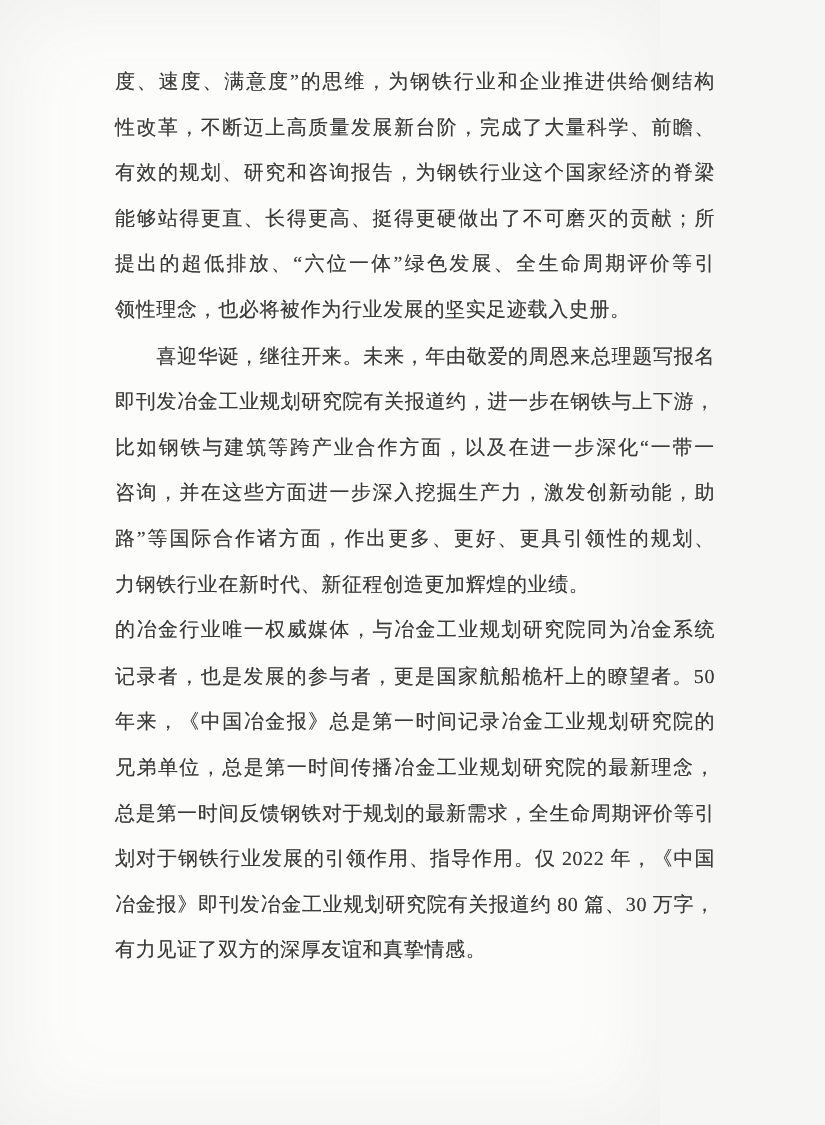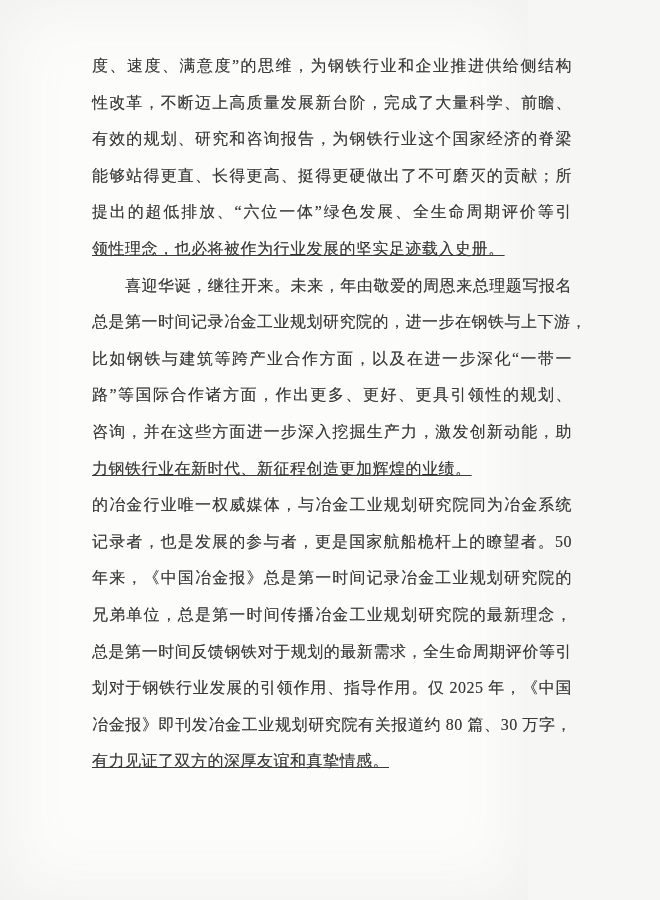--- a/index.html
+++ b/index.html
@@ -37,52 +37,51 @@
     letter-spacing: 0.5px;
     
     text-shadow: 0 0 0.4px rgba(60,60,60,0.55);
   }
   .line.indent {
     padding-left: 33px;
   }
   .line.para-end {
     text-align: left;
     text-align-last: left;
-    text-decoration: underline;
   }
 </style>
 </head>
 <body>
 
 <div class="page">
   <div class="doc-body">
 
     <div>
       <div class="line">度、速度、满意度”的思维，为钢铁行业和企业推进供给侧结构</div>
       <div class="line">性改革，不断迈上高质量发展新台阶，完成了大量科学、前瞻、</div>
       <div class="line">有效的规划、研究和咨询报告，为钢铁行业这个国家经济的脊梁</div>
       <div class="line">能够站得更直、长得更高、挺得更硬做出了不可磨灭的贡献；所</div>
       <div class="line">提出的超低排放、“六位一体”绿色发展、全生命周期评价等引</div>
       <div class="line para-end">领性理念，也必将被作为行业发展的坚实足迹载入史册。</div>
     </div>
 
     <div>
       <div class="line indent">喜迎华诞，继往开来。未来，年由敬爱的周恩来总理题写报名</div>
-      <div class="line">总是第一时间记录冶金工业规划研究院的，进一步在钢铁与上下游，</div>
+      <div class="line">即刊发冶金工业规划研究院有关报道约，进一步在钢铁与上下游，</div>
       <div class="line">比如钢铁与建筑等跨产业合作方面，以及在进一步深化“一带一</div>
+      <div class="line">咨询，并在这些方面进一步深入挖掘生产力，激发创新动能，助</div>
       <div class="line">路”等国际合作诸方面，作出更多、更好、更具引领性的规划、</div>
-      <div class="line">咨询，并在这些方面进一步深入挖掘生产力，激发创新动能，助</div>
       <div class="line para-end">力钢铁行业在新时代、新征程创造更加辉煌的业绩。</div>
     </div>
 
     <div>
       <div class="line">的冶金行业唯一权威媒体，与冶金工业规划研究院同为冶金系统</div>
       <div class="line">记录者，也是发展的参与者，更是国家航船桅杆上的瞭望者。50</div>
       <div class="line">年来，《中国冶金报》总是第一时间记录冶金工业规划研究院的</div>
       <div class="line">兄弟单位，总是第一时间传播冶金工业规划研究院的最新理念，</div>
       <div class="line">总是第一时间反馈钢铁对于规划的最新需求，全生命周期评价等引</div>
-      <div class="line">划对于钢铁行业发展的引领作用、指导作用。仅 2025 年，《中国</div>
+      <div class="line">划对于钢铁行业发展的引领作用、指导作用。仅 2022 年，《中国</div>
       <div class="line">冶金报》即刊发冶金工业规划研究院有关报道约 80 篇、30 万字，</div>
       <div class="line para-end">有力见证了双方的深厚友谊和真挚情感。</div>
     </div>
 
   </div>
 </div>
 
 </body></html>

